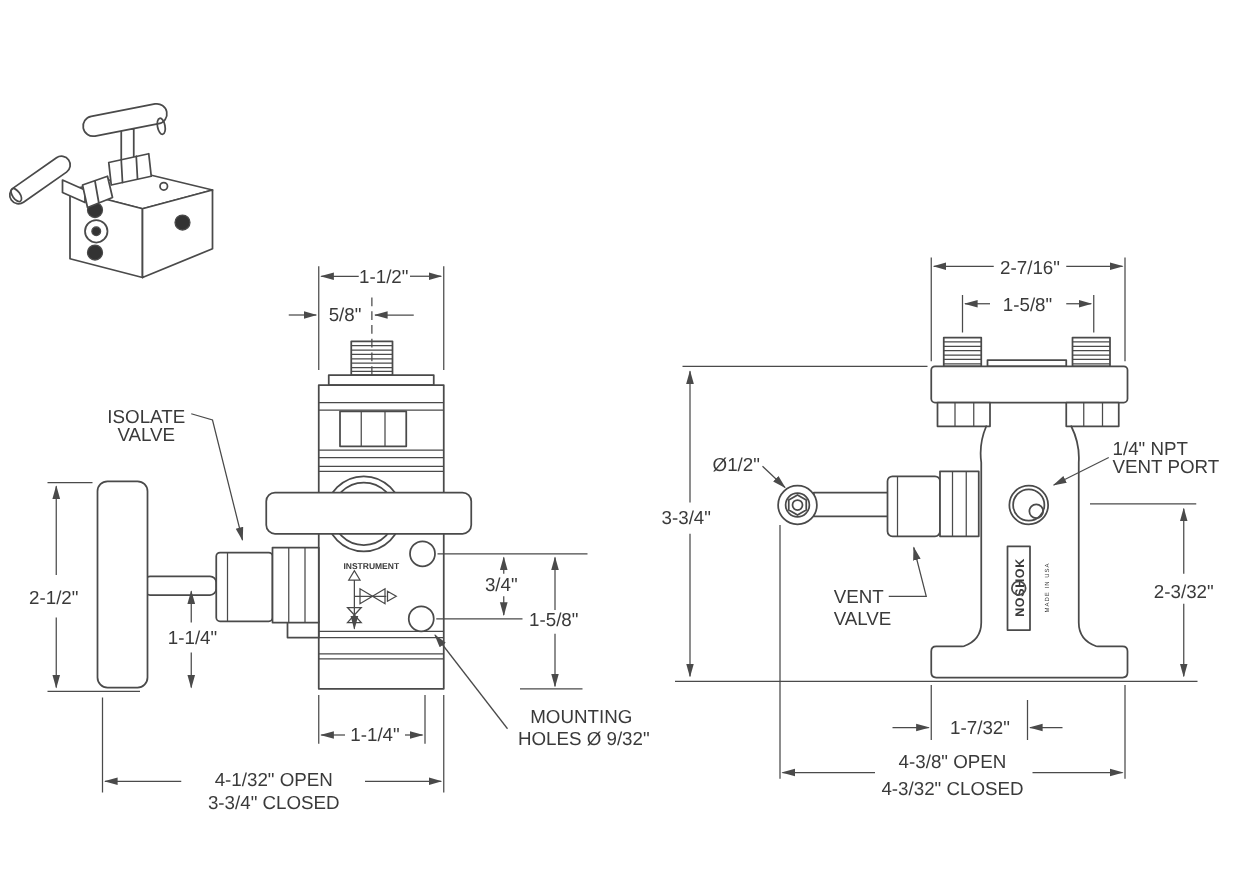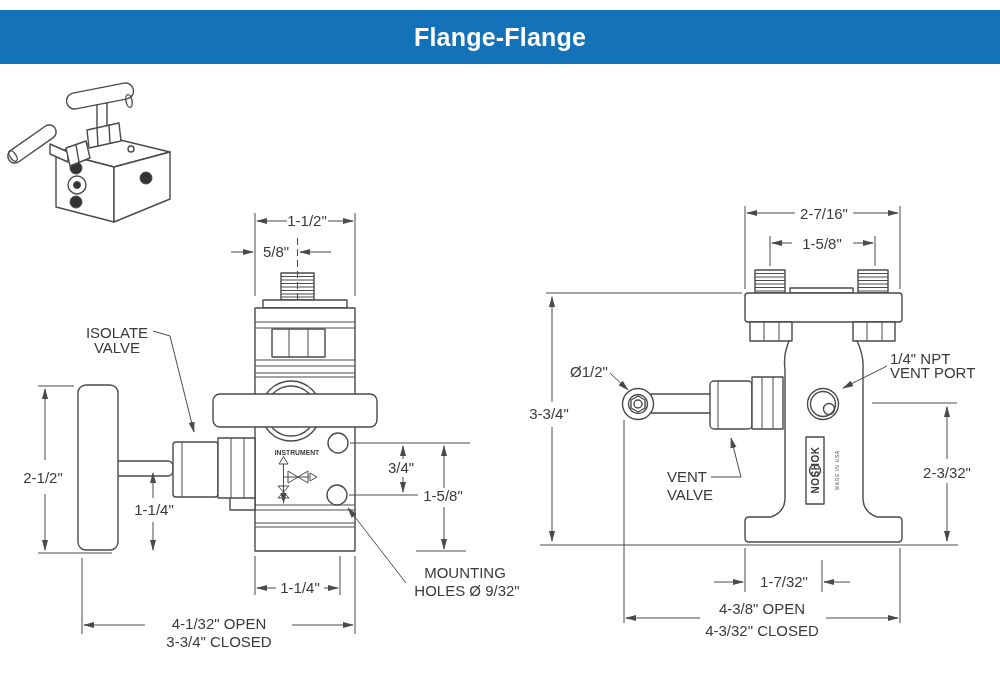--- a/index.html
+++ b/index.html
@@ -18,23 +18,20 @@
   svg text{fill:#3a3a3a;font-family:"Liberation Sans", sans-serif;font-size:15px;}
   svg text.small{font-size:6.8px;font-weight:bold;}
   svg text.brand{font-size:10px;font-weight:bold;letter-spacing:0.5px;}
   svg text.made{font-size:4.8px;letter-spacing:0.8px;}
 </style>
 </head>
 <body>
 
 <div class="page">
 
-  <div class="header">
-    <span class="title">Flange-Flange</span>
-  </div>
 
   <svg class="canvas" width="1000" height="698" viewBox="0 0 1000 698">
     <defs>
       <marker id="ah" viewBox="0 0 10 10" refX="9.2" refY="5" markerWidth="11" markerHeight="11" orient="auto-start-reverse">
         <path d="M0,2.2 L10,5 L0,7.8 Z" fill="#4a4a4a"></path>
       </marker>
     </defs>
 
     <g>
       <path class="part" d="M56,152 L112,138 L170,152 L114,167 Z"></path>

